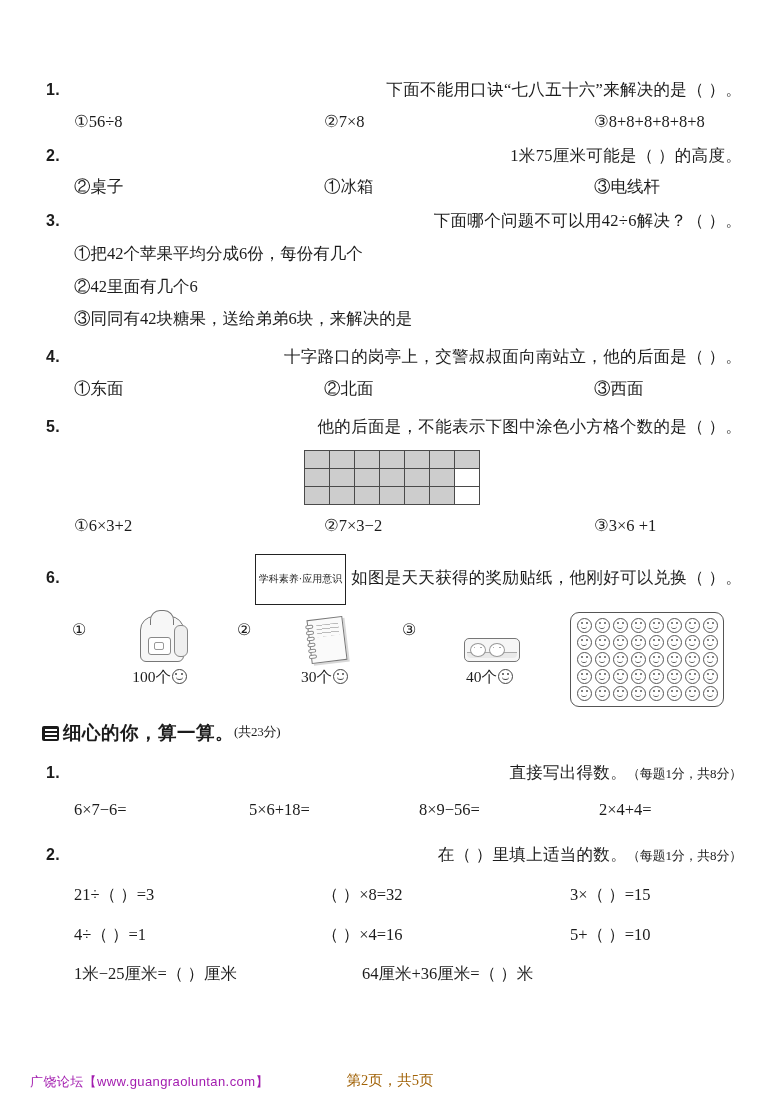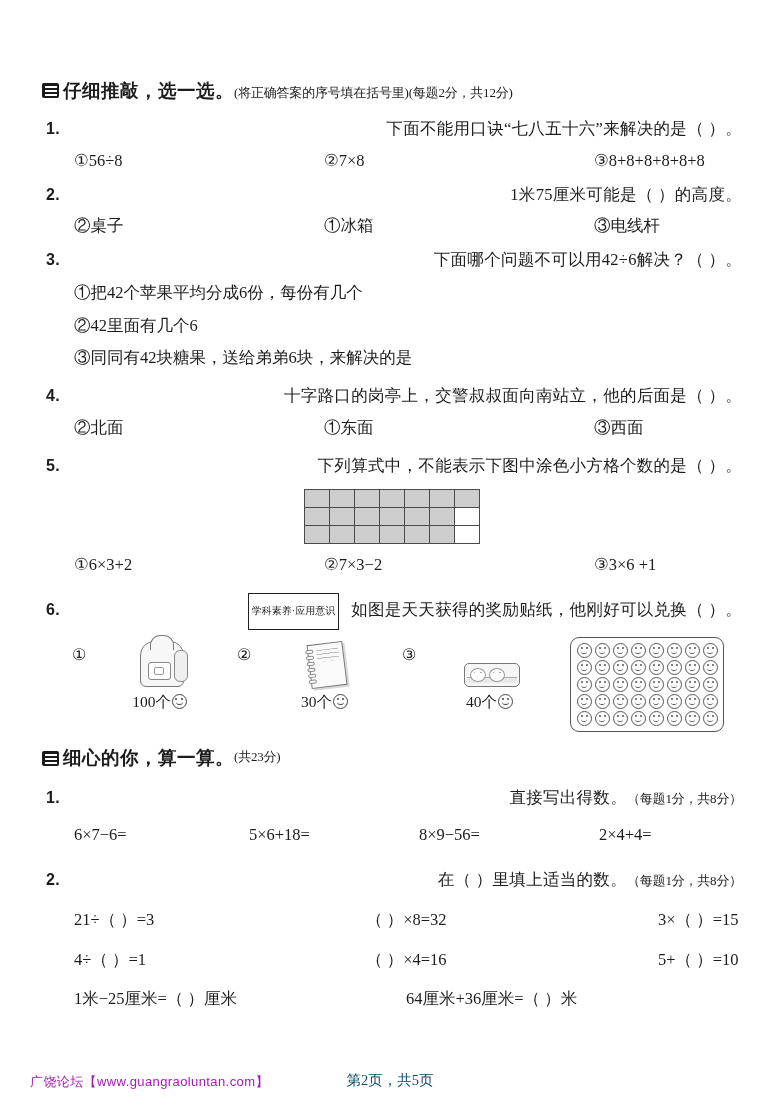--- a/index.html
+++ b/index.html
@@ -135,22 +135,22 @@
     background: #ffffff;
   }
 
   
   .q6-badge {
     display: inline-block;
     border: 1.1px solid #222;
     font-family: "Liberation Sans", "DejaVu Sans", sans-serif;
     font-size: 10px;
     line-height: 1.25;
-    padding: 11px 3px;
-    margin-right: 12px;
+    padding: 18px 3px;
+    margin-right: 5px;
     letter-spacing: 0px;
     transform: translateY(-1px);
     white-space: nowrap;
   }
   .q6-row {
     position: relative;
     display: flex;
     align-items: flex-start;
     padding-left: 28px;
     margin-top: 8px;
@@ -379,21 +379,20 @@
   .calc-row.four .c:nth-child(2) { width: 170px; }
   .calc-row.four .c:nth-child(3) { width: 180px; }
   .calc-row.four .c:nth-child(4) { width: auto; }
 
   .fill-row {
     display: flex;
     padding-left: 32px;
     margin-top: 15px;
     font-size: 16.5px;
     white-space: nowrap;
-    gap: 44px;
   }
   .fill-row .c { flex: 0 0 auto; }
   .fill-row.three .c:nth-child(1) { width: 248px; }
   .fill-row.three .c:nth-child(2) { width: 248px; }
   .fill-row.three .c:nth-child(3) { width: auto; text-align: right; }
   .fill-row.two .c:nth-child(1) { width: 288px; }
   .fill-row.two .c:nth-child(2) { width: auto; }
 
   
   .footer {
@@ -401,45 +400,38 @@
     left: 0; right: 0;
     bottom: 0;
     height: 52px;
   }
   .page-no {
     position: absolute;
     left: 0; right: 0;
     top: 20px;
     text-align: center;
     font-size: 14.5px;
-    color: #0c4a6e;
+    color: #a16207;
   }
   .watermark {
     position: absolute;
     left: 30px;
     top: 22px;
     font-family: Liberation Sans, sans-serif;
     font-size: 13px;
     color: #a21caf;
     letter-spacing: 0.4px;
     white-space: nowrap;
   }
 </style>
 </head>
 <body>
 
 <div class="page">
 
-  <div class="section-head">
-    <span class="book-icon three">
-        <span class="l3"></span>
-      </span>
-    <span class="sec-title">仔细推敲，选一选。</span>
-    <span class="sec-note">(将正确答案的序号填在括号里)(每题2分，共12分)</span>
-  </div>
 
   <div class="q">
     <div class="q-line">
       <span class="q-num">1.</span>
       <span class="q-text">下面不能用口诀“七八五十六”来解决的是（          ）。</span>
     </div>
     <div class="opts three">
       <span class="opt">①56÷8</span>
       <span class="opt">②7×8</span>
       <span class="opt">③8+8+8+8+8+8</span>
@@ -467,30 +459,30 @@
     <div class="sub-opt">②42里面有几个6</div>
     <div class="sub-opt">③同同有42块糖果，送给弟弟6块，来解决的是</div>
   </div>
 
   <div class="q" style="margin-top:13px;">
     <div class="q-line">
       <span class="q-num">4.</span>
       <span class="q-text">十字路口的岗亭上，交警叔叔面向南站立，他的后面是（          ）。</span>
     </div>
     <div class="opts three">
+      <span class="opt">①东面</span>
       <span class="opt">②北面</span>
-      <span class="opt">①东面</span>
       <span class="opt">③西面</span>
     </div>
   </div>
 
   <div class="q" style="margin-top:13px;">
     <div class="q-line">
       <span class="q-num">5.</span>
-      <span class="q-text">下列算式中，不能表示下图中涂色小方格个数的是（          ）。</span>
+      <span class="q-text">他的后面是，不能表示下图中涂色小方格个数的是（          ）。</span>
     </div>
     <div class="grid-fig-wrap">
       <div class="grid-fig" id="shaded-grid">
           <div class="cell"></div>
           <div class="cell"></div>
           <div class="cell"></div>
           <div class="cell"></div>
           <div class="cell"></div>
           <div class="cell"></div>
           <div class="cell"></div>

